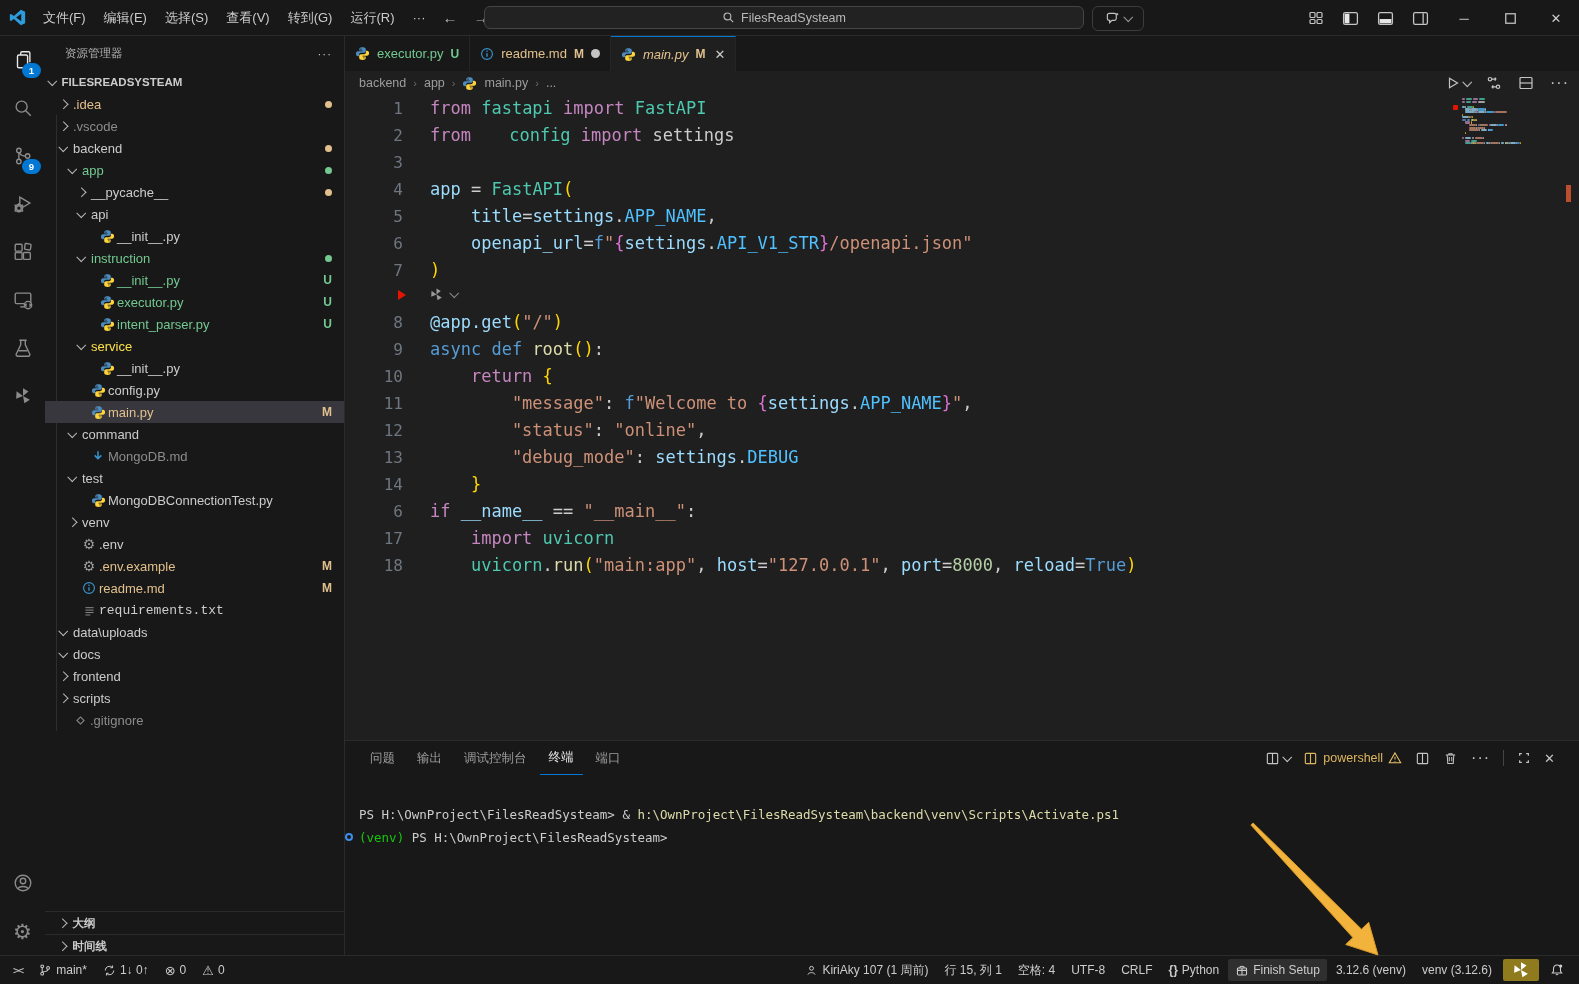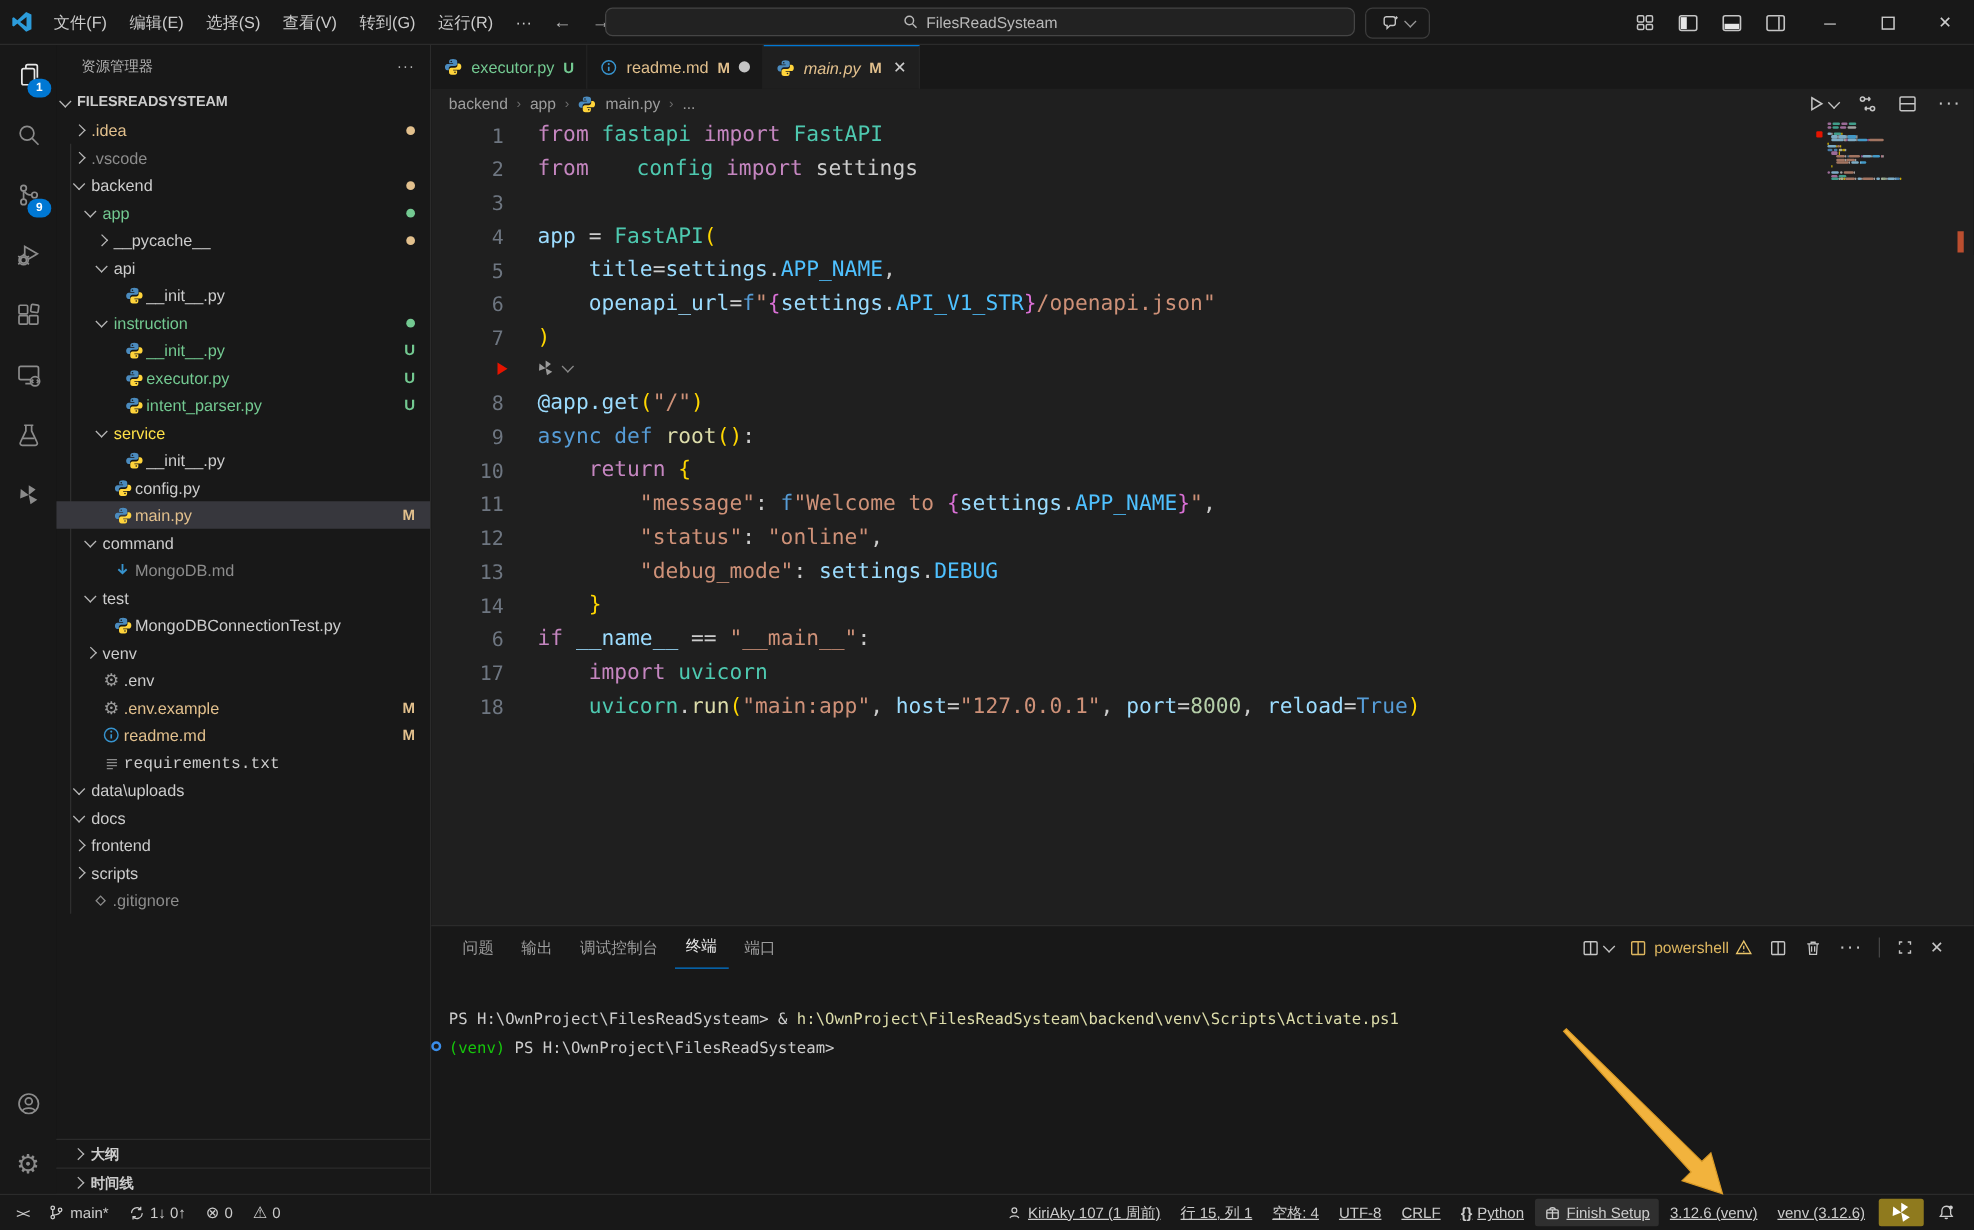--- a/index.html
+++ b/index.html
@@ -92,21 +92,21 @@
         font-size:12.5px;line-height:23px;white-space:pre;}
   .tline{position:relative;padding-left:10px;}
   .termdot{position:absolute;left:-4px;top:7px;width:8px;height:8px;border-radius:50%;border:2px solid #3b8eea;box-sizing:border-box;}
   
   #statusbar{left:0;top:955px;width:1579px;height:29px;background:#181818;border-top:1px solid #2b2b2b;
              display:flex;align-items:center;font-size:12px;color:#cccccc;box-sizing:border-box;}
   .sitem{display:flex;align-items:center;gap:4px;padding:0 7px;height:22px;white-space:nowrap;}
   .sitem.hl{background:#2f2f2f;border-radius:2px;}
   .sitem.ybox{background:#8f7a1e;border-radius:2px;color:#fff;margin:0 2px;}
   #sb-left{display:flex;align-items:center;padding-left:6px;gap:2px;}
-  #sb-right{margin-left:auto;display:flex;align-items:flex-end;padding-right:8px;gap:2px;text-decoration:underline;}
+  #sb-right{margin-left:auto;display:flex;align-items:flex-end;padding-right:8px;gap:2px;}
   
   #arrow-overlay{left:1240px;top:812px;width:155px;height:152px;pointer-events:none;z-index:50;}
 </style>
 </head>
 <body>
 
 <div id="titlebar" class="abs">
   <span class="ic" style="width:34px;">
     <svg width="17" height="17" viewBox="0 0 16 16">
         <path fill="#2c9cdb" d="M11.2 0.6 4.6 6.7 1.9 4.6 0.8 5.1v5.8l1.1.5 2.7-2.1 6.6 6.1 4-1.9V2.5zM11.5 4.4v7.2L6.7 8z"></path>

